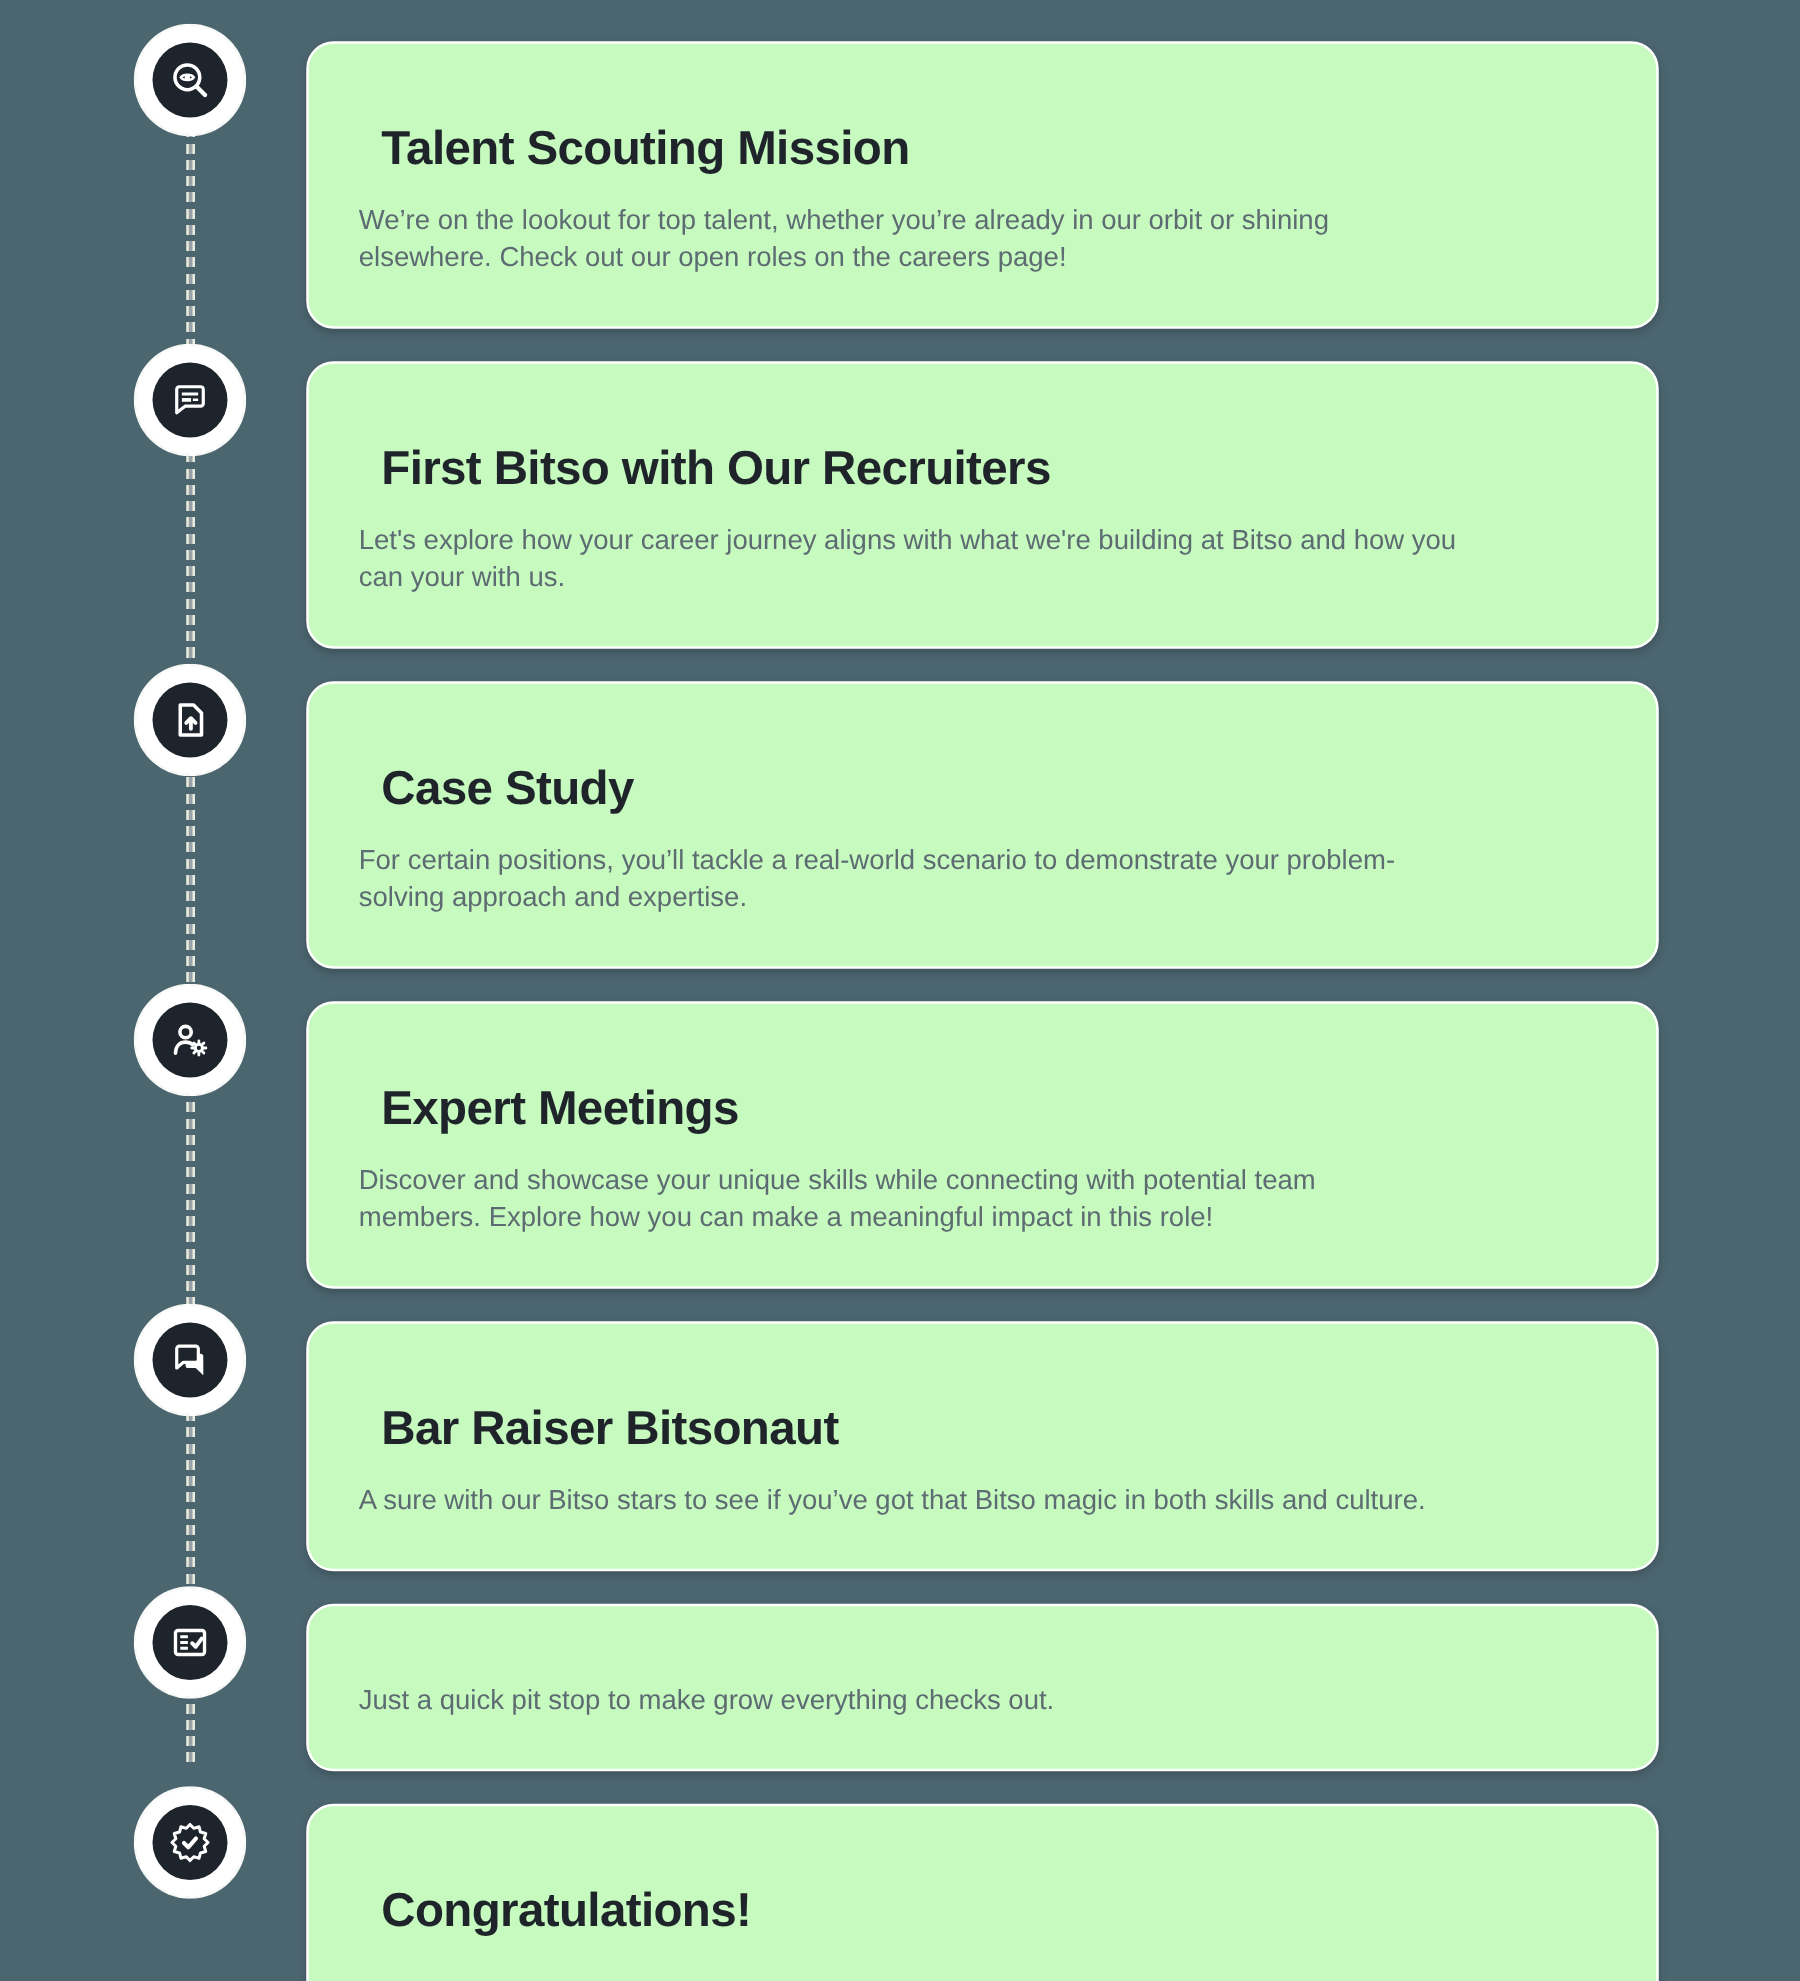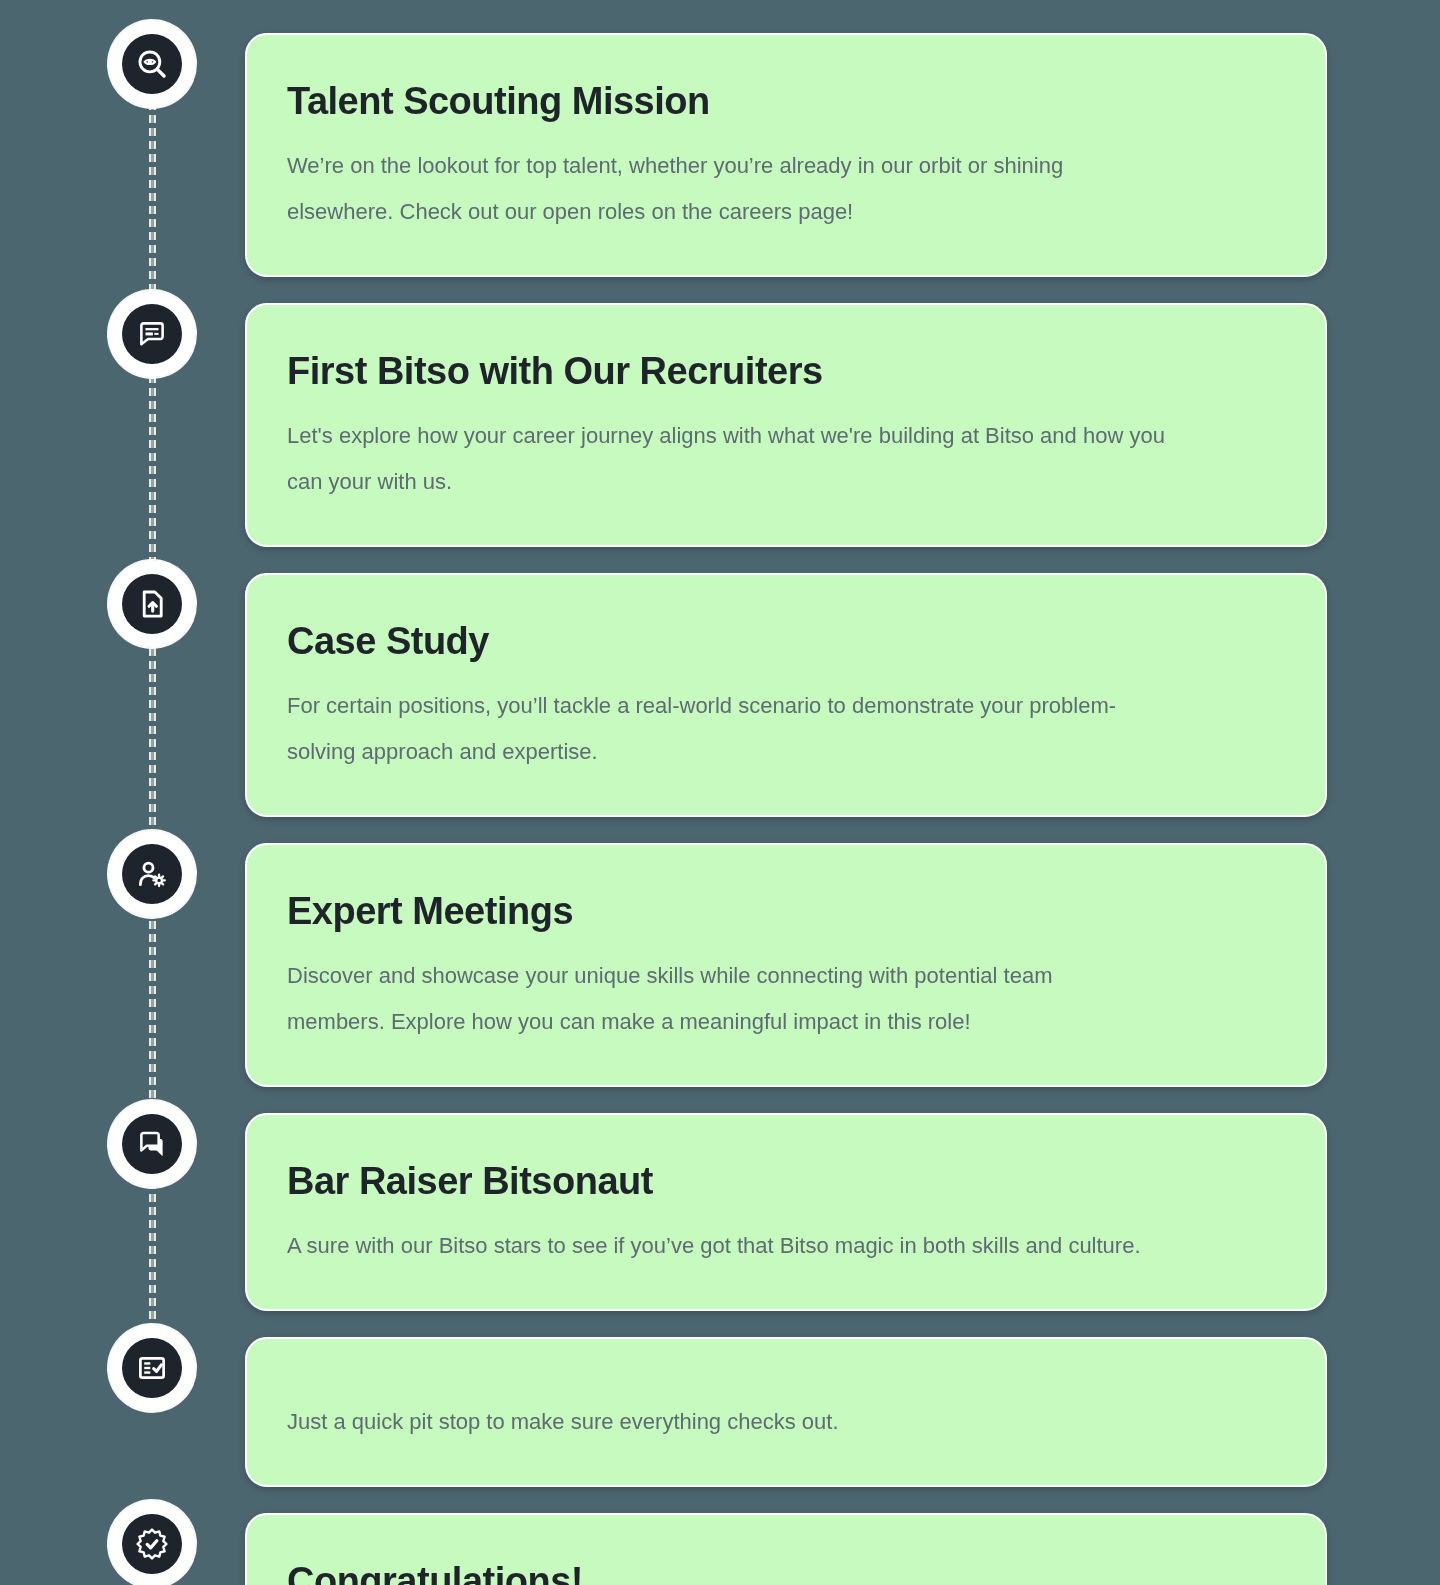--- a/index.html
+++ b/index.html
@@ -69,31 +69,31 @@
     flex: 1;
     margin-right: 113px;
     background: #C6FABE;
     border: 2px solid #FFFFFF;
     border-radius: 22px;
     box-sizing: border-box;
     padding: 42px 32px 40px 40px;
     box-shadow: 0 3px 7px rgba(25,32,38,0.28);
   }
   .card-title {
-    margin: 0;
+    margin: 18px;
     font-size: 38px;
     line-height: 48px;
     font-weight: 700;
     letter-spacing: -0.5px;
     color: #1F242B;
   }
   .card-body {
     margin: 18px 0 0 0;
     font-size: 22px;
-    line-height: 46px;
+    line-height: 30px;
     color: #5D6B72;
     white-space: pre-line;
   }
 </style>
 </head>
 <body>
 
 <div class="page">
   <div class="connector"></div>
 
@@ -211,21 +211,21 @@
             <rect x="3.8" y="5.2" width="16.4" height="13.6" rx="1.4" fill="none" stroke="#fff" stroke-width="1.9"></rect>
             <line x1="6.5" y1="8.8" x2="10.8" y2="8.8" stroke="#fff" stroke-width="1.7"></line>
             <line x1="6.5" y1="12" x2="10.8" y2="12" stroke="#fff" stroke-width="1.7"></line>
             <line x1="6.5" y1="15.2" x2="10.8" y2="15.2" stroke="#fff" stroke-width="1.7"></line>
             <polyline points="13.2 12.4 15.2 14.4 18.6 9.8" fill="none" stroke="#fff" stroke-width="2.2" stroke-linecap="round" stroke-linejoin="round"></polyline>
           </svg>
         </div>
       </div>
     </div>
     <div class="card">
-      <p class="card-body">Just a quick pit stop to make sure everything checks out.</p>
+      <p class="card-body">Just a quick pit stop to make grow everything checks out.</p>
     </div>
   </div>
 
   <div class="row" style="margin-bottom:0;">
     <div class="icon-col">
       <div class="badge">
         <div class="badge-inner">
           <svg viewBox="0 0 24 24">
             <path d="M12 1.8 l2.1 2.2 3 -0.9 0.8 3 3 0.8 -0.9 3 2.2 2.1 -2.2 2.1 0.9 3 -3 0.8 -0.8 3 -3 -0.9 -2.1 2.2 -2.1 -2.2 -3 0.9 -0.8 -3 -3 -0.8 0.9 -3 -2.2 -2.1 2.2 -2.1 -0.9 -3 3 -0.8 0.8 -3 3 0.9 z" fill="none" stroke="#fff" stroke-width="1.7" stroke-linejoin="round"></path>
             <polyline points="8.6 12.3 11 14.7 15.4 9.7" fill="none" stroke="#fff" stroke-width="2.3" stroke-linecap="round" stroke-linejoin="round"></polyline>

